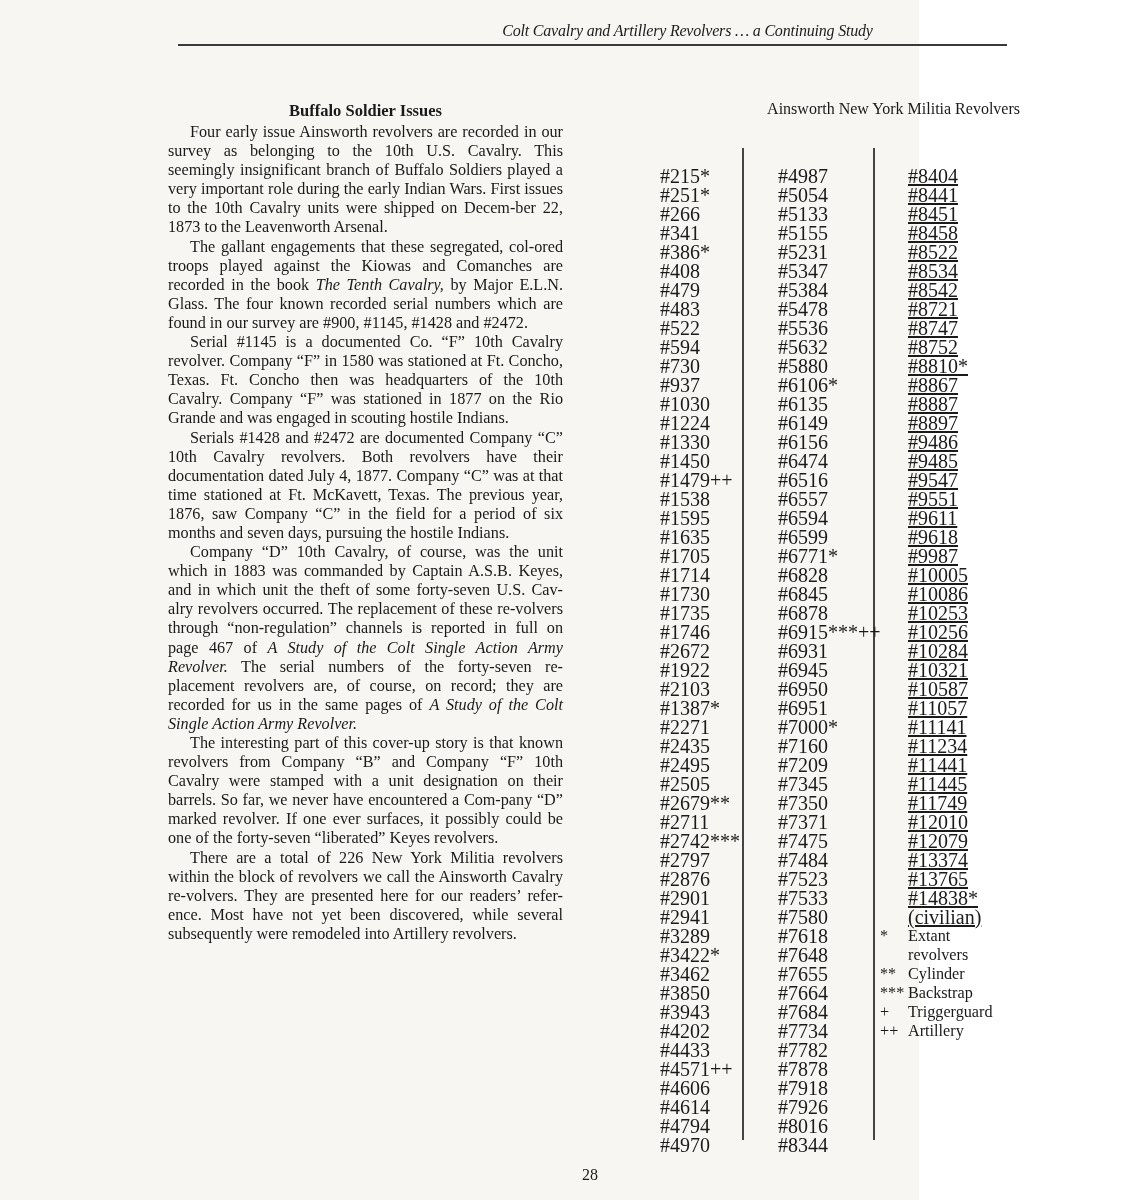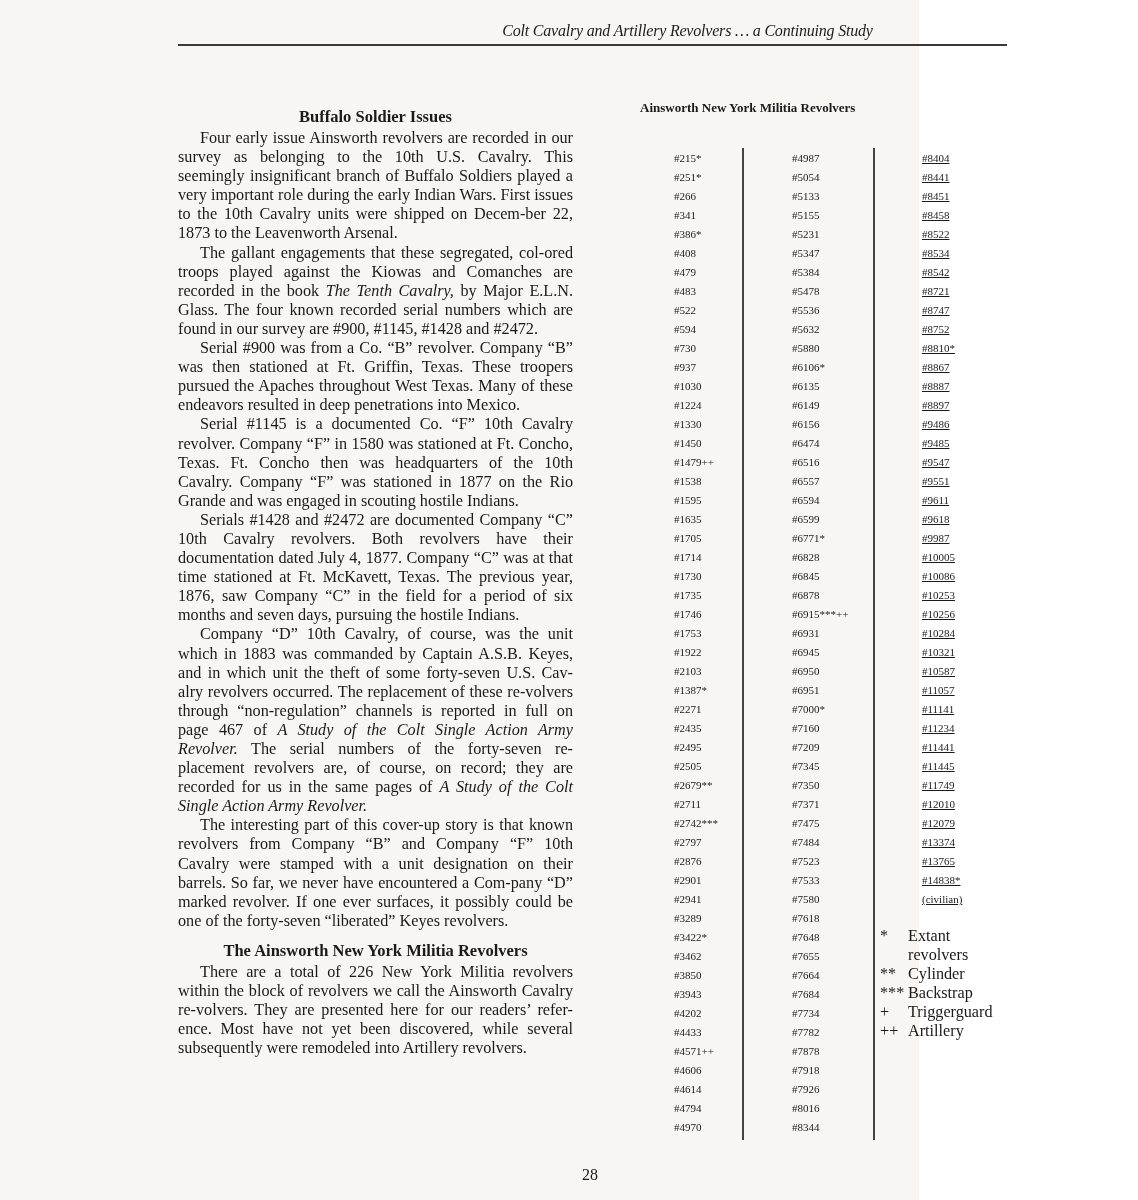--- a/index.html
+++ b/index.html
@@ -24,47 +24,47 @@
     letter-spacing: -0.2px;
     color: #1c1c1c;
   }
   .running-head .title { padding-left: 190px; }
   .head-rule {
     position: absolute; left: 178px; top: 44px; width: 829px; height: 2px;
     background: #3a3a3a;
   }
   
   .left-col {
-    position: absolute; left: 178px; top: 100px; width: 395px; margin-top: 6px;
+    position: absolute; left: 168px; top: 100px; width: 395px;
   }
   .section-title {
     font-weight: bold; text-align: center; font-size: 16.5px;
     margin: 0 0 2px 0; line-height: 21px;
   }
   .para {
     font-size: 16.2px; line-height: 19.1px;
     text-align: justify; text-indent: 22px; margin: 0;
     hyphens: manual;
   }
   .para i { font-style: italic; }
   .section-title.second { margin-top: 9px; }
   
   .right-title {
     position: absolute; left: 640px; top: 100px; width: 380px;
-    text-align: left; font-weight: bold; font-size: 13px;
+    text-align: right; font-weight: normal; font-size: 16px;
   }
   .divider {
     position: absolute; width: 2px; background: #444;
     top: 148px; height: 992px;
   }
   .divider.d1 { left: 742px; }
   .divider.d2 { left: 873px; }
   .serial-col {
-    position: absolute; top: 149px;
-    font-size: 11px; line-height: 19px; margin-left: 14px;
+    position: absolute; top: 167px;
+    font-size: 20px; line-height: 19px;
   }
   .serial-col .serial { white-space: nowrap; height: 19px; }
   .col-a { left: 660px; }
   .col-b { left: 778px; }
   .col-c { left: 908px; text-decoration: underline; }
   .civilian { height: 19px; }
   .legend {
     position: absolute; left: 880px; top: 927px; width: 140px;
     font-size: 16.2px; line-height: 19px;
   }
@@ -86,31 +86,29 @@
   </div>
   <div class="head-rule"></div>
 
   <div class="left-col">
     <h2 class="section-title">Buffalo Soldier Issues</h2>
 
     <p class="para">Four early issue Ainsworth revolvers are recorded in our survey as belonging to the 10th U.S. Cavalry. This seemingly insignificant branch of Buffalo Soldiers played a very important role during the early Indian Wars. First issues to the 10th Cavalry units were shipped on Decem-ber 22, 1873 to the Leavenworth Arsenal.</p>
 
     <p class="para"><span>The gallant engagements that these segregated, col-ored troops played against the Kiowas and Comanches are recorded in the book </span><i>The Tenth Cavalry,</i><span> by Major E.L.N. Glass. The four known recorded serial numbers which are found in our survey are #900, #1145, #1428 and #2472.</span></p>
 
-    <p class="para">Serial #900 was from a Co. “B” revolver. Company “B” was then stationed at Ft. Griffin, Texas. These troopers pursued the Apaches throughout West Texas. Many of these endeavors resulted in deep penetrations into Mexico.</p>
 
     <p class="para">Serial #1145 is a documented Co. “F” 10th Cavalry revolver. Company “F” in 1580 was stationed at Ft. Concho, Texas. Ft. Concho then was headquarters of the 10th Cavalry. Company “F” was stationed in 1877 on the Rio Grande and was engaged in scouting hostile Indians.</p>
 
     <p class="para">Serials #1428 and #2472 are documented Company “C” 10th Cavalry revolvers. Both revolvers have their documentation dated July 4, 1877. Company “C” was at that time stationed at Ft. McKavett, Texas. The previous year, 1876, saw Company “C” in the field for a period of six months and seven days, pursuing the hostile Indians.</p>
 
     <p class="para"><span>Company “D” 10th Cavalry, of course, was the unit which in 1883 was commanded by Captain A.S.B. Keyes, and in which unit the theft of some forty-seven U.S. Cav-alry revolvers occurred. The replacement of these re-volvers through “non-regulation” channels is reported in full on page 467 of </span><i>A Study of the Colt Single Action Army Revolver.</i><span> The serial numbers of the forty-seven re-placement revolvers are, of course, on record; they are recorded for us in the same pages of </span><i>A Study of the Colt Single Action Army Revolver.</i></p>
 
     <p class="para">The interesting part of this cover-up story is that known revolvers from Company “B” and Company “F” 10th Cavalry were stamped with a unit designation on their barrels. So far, we never have encountered a Com-pany “D” marked revolver. If one ever surfaces, it possibly could be one of the forty-seven “liberated” Keyes revolvers.</p>
 
-    <h2 class="section-title second">The Ainsworth New York Militia Revolvers</h2>
 
     <p class="para">There are a total of 226 New York Militia revolvers within the block of revolvers we call the Ainsworth Cavalry re-volvers. They are presented here for our readers’ refer-ence. Most have not yet been discovered, while several subsequently were remodeled into Artillery revolvers.</p>
   </div>
 
   <div class="right-title">Ainsworth New York Militia Revolvers</div>
 
   <div class="divider d1"></div>
   <div class="divider d2"></div>
 
   <div class="serial-col col-a">
@@ -132,21 +130,21 @@
       <div class="serial">#1450</div>
       <div class="serial">#1479++</div>
       <div class="serial">#1538</div>
       <div class="serial">#1595</div>
       <div class="serial">#1635</div>
       <div class="serial">#1705</div>
       <div class="serial">#1714</div>
       <div class="serial">#1730</div>
       <div class="serial">#1735</div>
       <div class="serial">#1746</div>
-      <div class="serial">#1753</div>
+      <div class="serial">#2672</div>
       <div class="serial">#1922</div>
       <div class="serial">#2103</div>
       <div class="serial">#1387*</div>
       <div class="serial">#2271</div>
       <div class="serial">#2435</div>
       <div class="serial">#2495</div>
       <div class="serial">#2505</div>
       <div class="serial">#2679**</div>
       <div class="serial">#2711</div>
       <div class="serial">#2742***</div>

